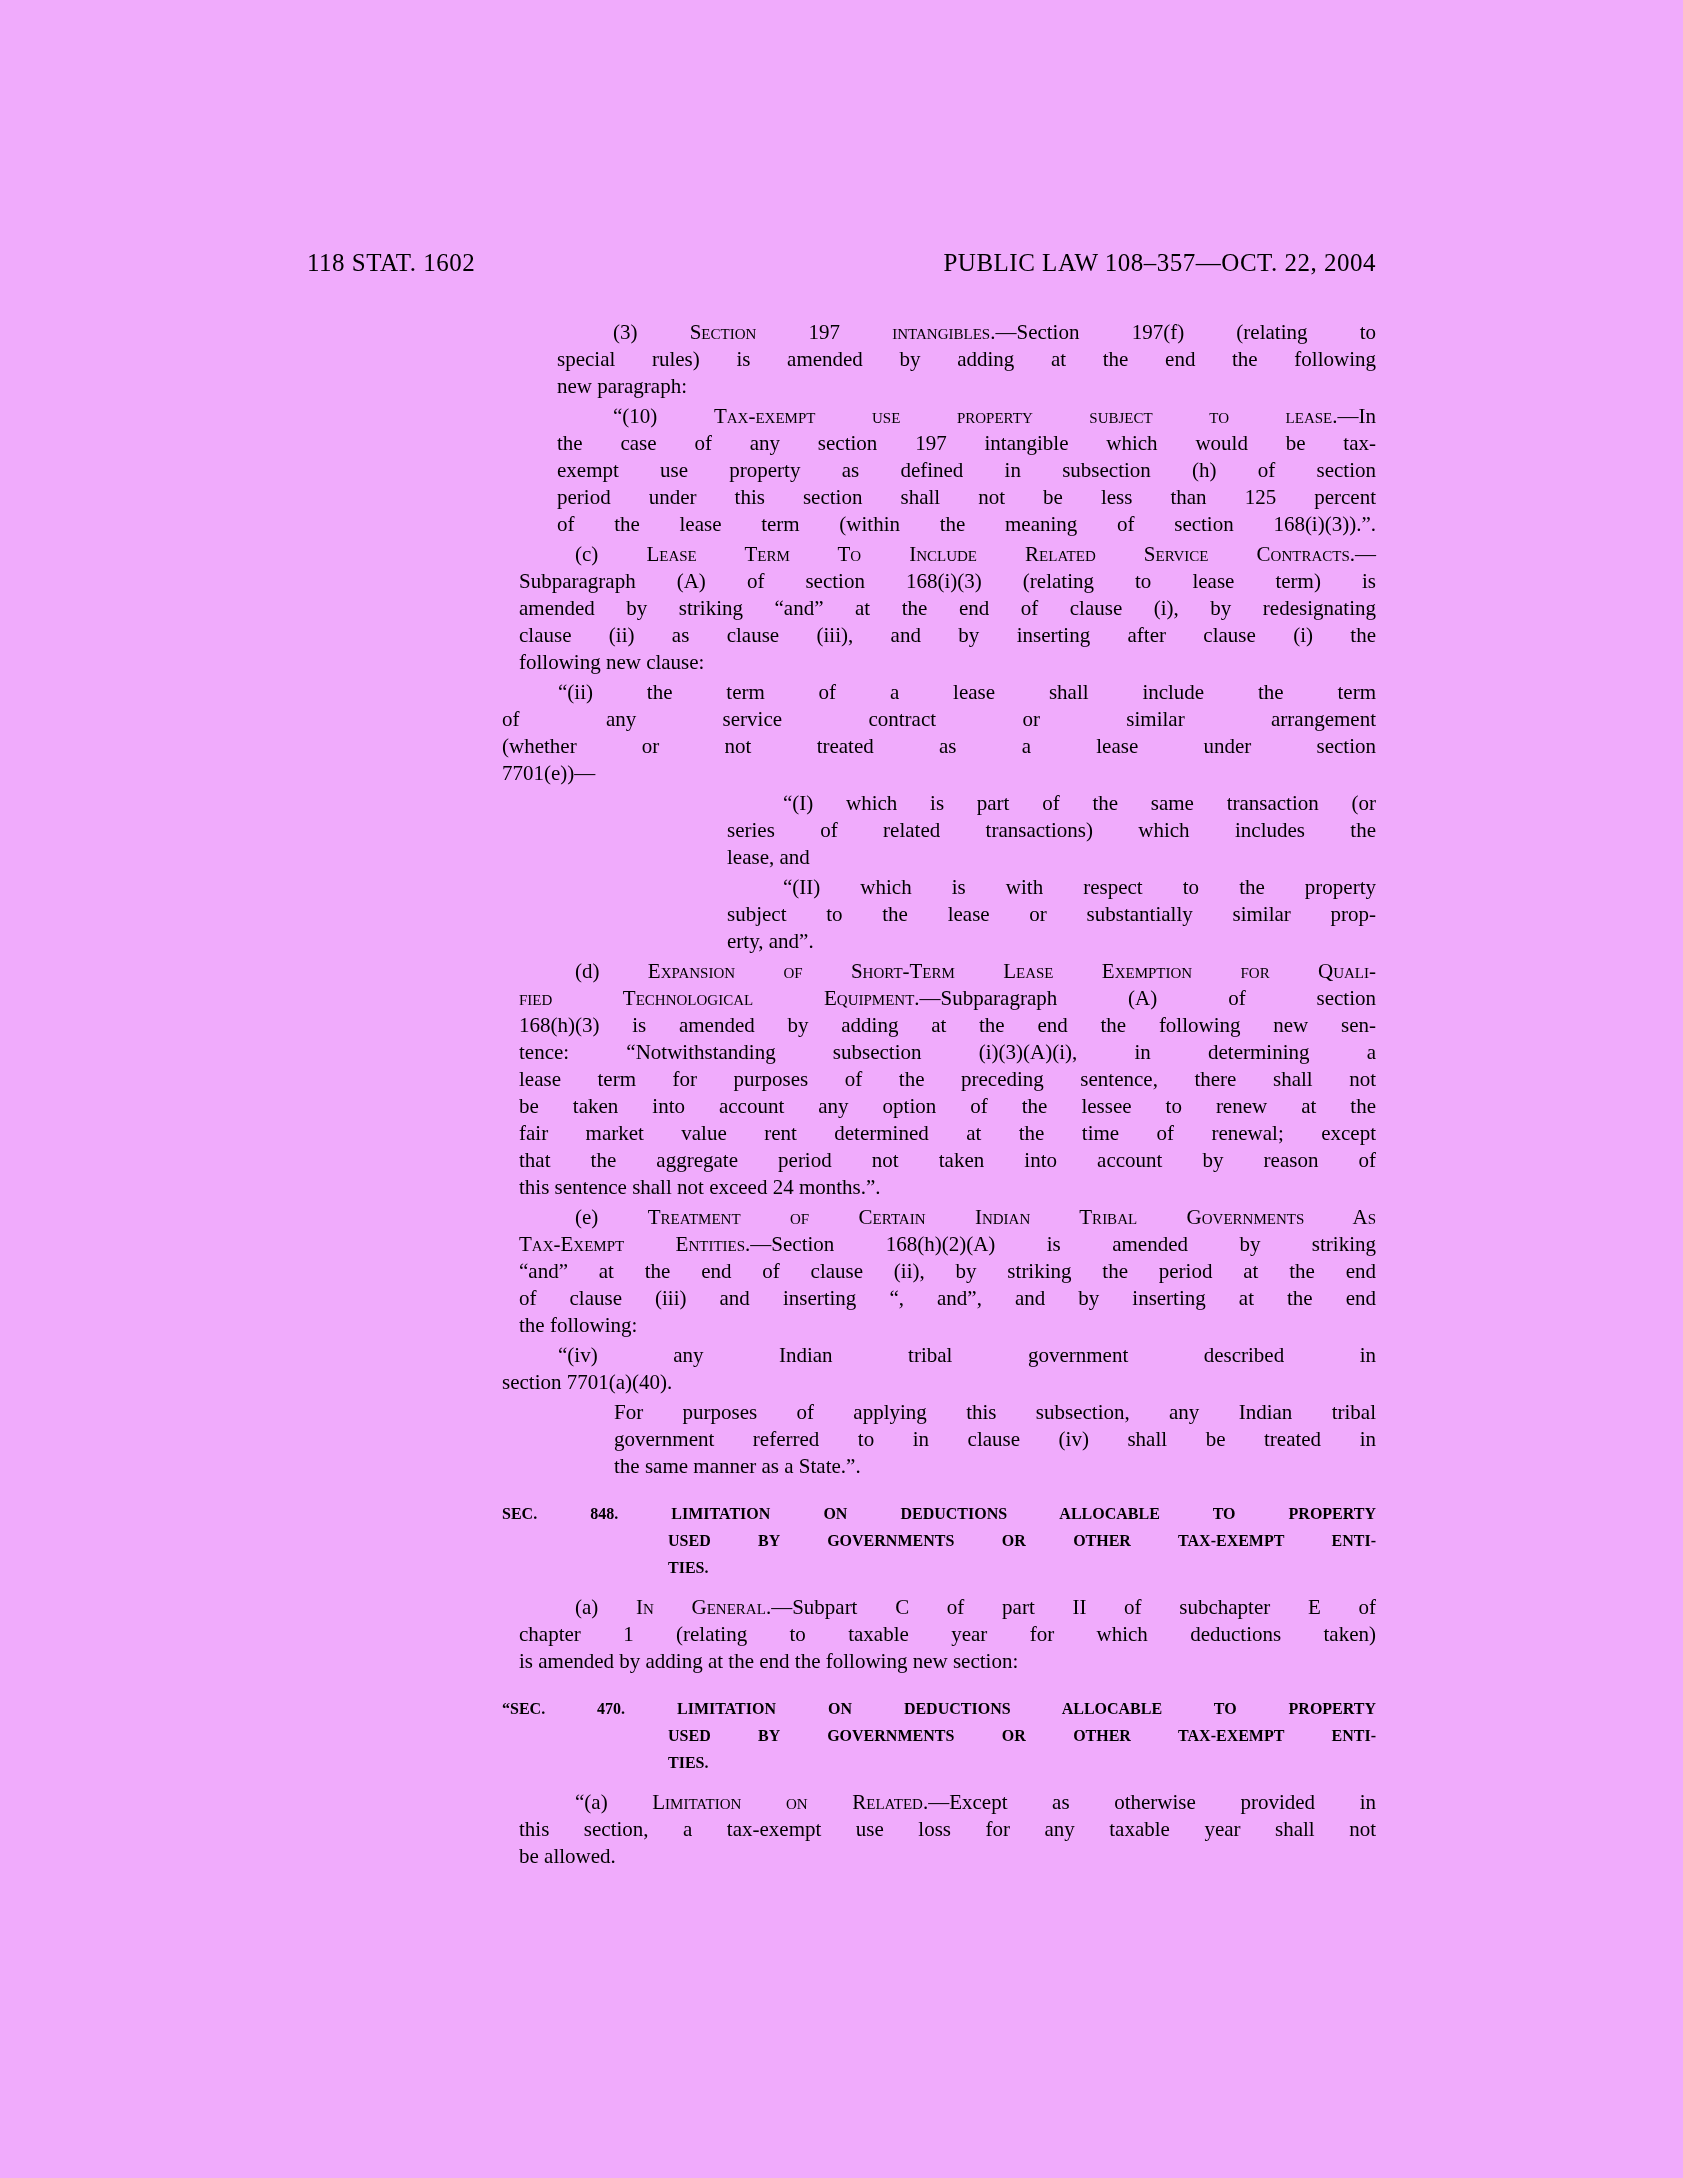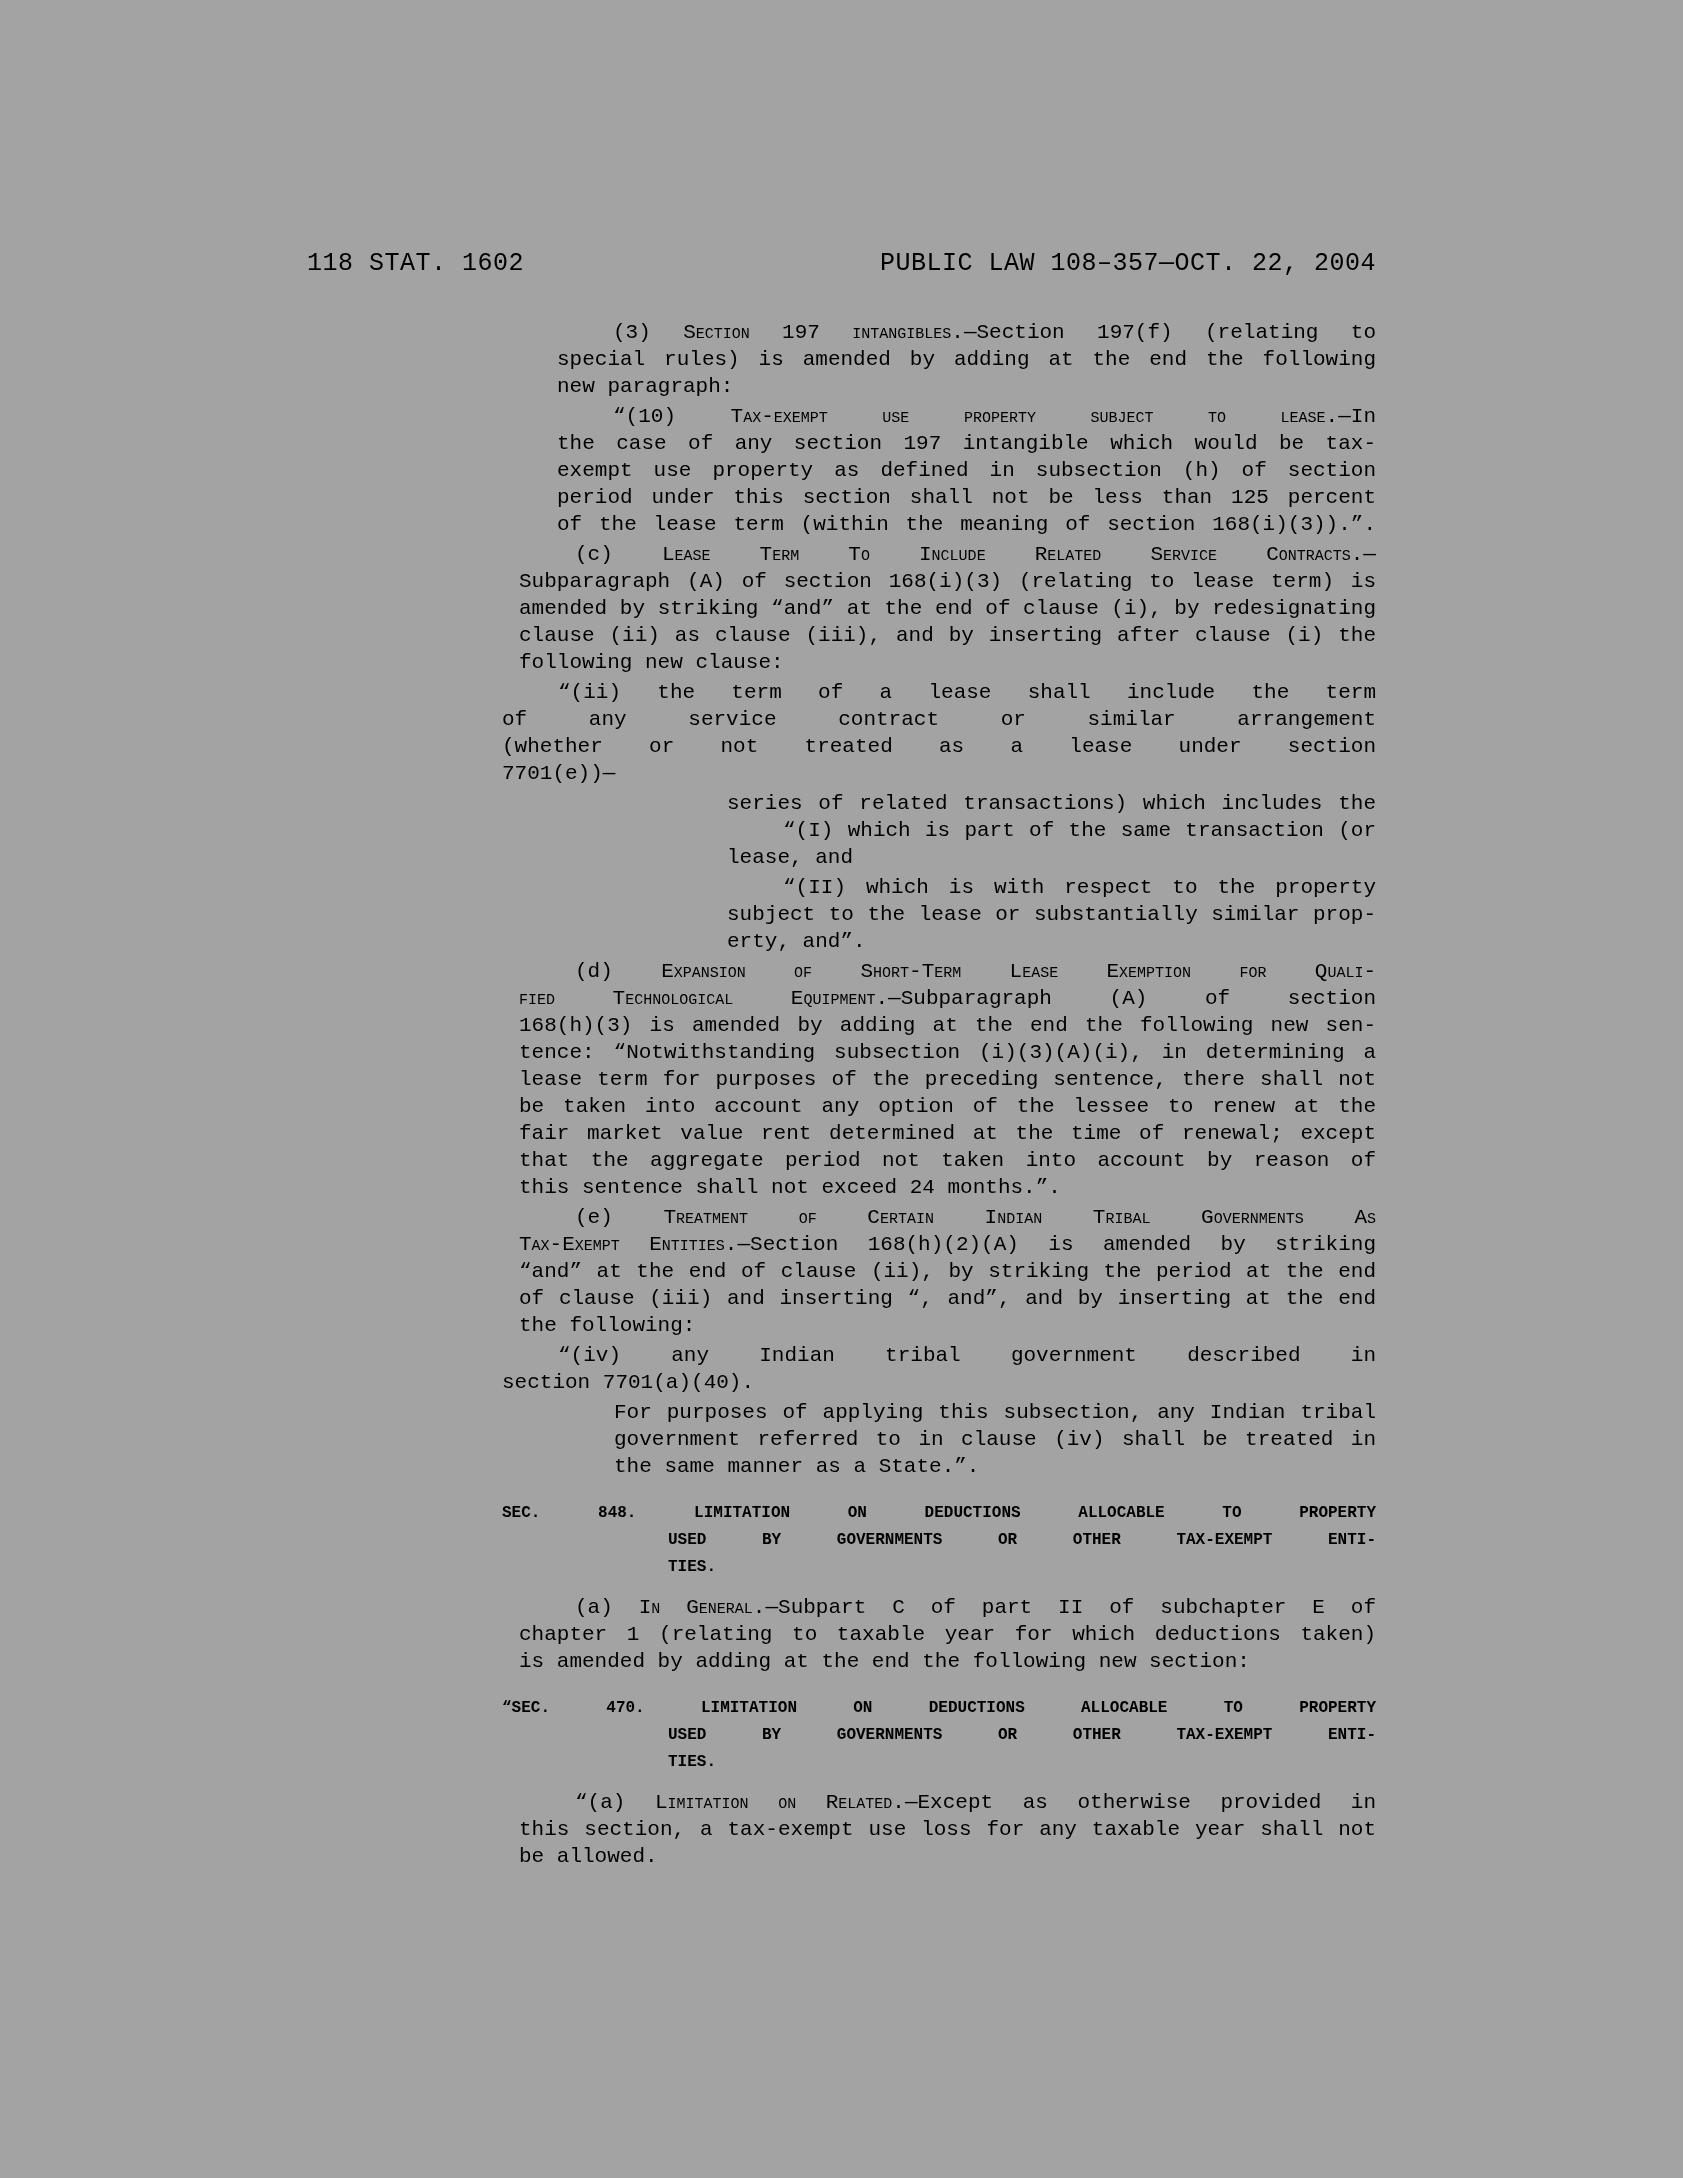--- a/index.html
+++ b/index.html
@@ -1,20 +1,20 @@
 <!DOCTYPE html>
 <html><head>
 <meta charset="utf-8">
 <style>
   html,body { margin:0; padding:0; background:#e8e8e8; }
   #page {
     position:relative;
     width:1683px; height:2178px;
-    background:#a3a3a3;
-    font-family:Liberation Mono, monospace;
+    background:#f0abfc;
+    font-family:Liberation Serif, serif;
     color:#000;
     overflow:hidden;
   }
   .header-stat {
     position:absolute; left:307px; top:249px;
     font-size:25px; letter-spacing:0.5px; white-space:nowrap;
   }
   .header-law {
     position:absolute; left:502px; top:249px; width:874px;
     text-align:right; font-size:25px; letter-spacing:0.5px; white-space:nowrap;
@@ -70,22 +70,22 @@
         <div class="line"><span class="run-n">clause (ii) as clause (iii), and by inserting after clause (i) the</span></div>
         <div class="line end"><span class="run-n">following new clause:</span></div>
       </div>
       <div class="para clause">
         <div class="line first"><span class="run-n">“(ii) the term of a lease shall include the term</span></div>
         <div class="line"><span class="run-n">of any service contract or similar arrangement</span></div>
         <div class="line"><span class="run-n">(whether or not treated as a lease under section</span></div>
         <div class="line end"><span class="run-n">7701(e))—</span></div>
       </div>
       <div class="para subclause">
+        <div class="line first"><span class="run-n">“(I) which is part of the same transaction (or</span></div>
         <div class="line"><span class="run-n">series of related transactions) which includes the</span></div>
-        <div class="line first"><span class="run-n">“(I) which is part of the same transaction (or</span></div>
         <div class="line end"><span class="run-n">lease, and</span></div>
       </div>
       <div class="para subclause">
         <div class="line first"><span class="run-n">“(II) which is with respect to the property</span></div>
         <div class="line"><span class="run-n">subject to the lease or substantially similar prop-</span></div>
         <div class="line end"><span class="run-n">erty, and”.</span></div>
       </div>
       <div class="para subsection">
         <div class="line first"><span class="run-n">(d) </span><span class="run-sc">Expansion of Short-Term Lease Exemption for Quali-</span></div>
         <div class="line"><span class="run-sc">fied Technological Equipment</span><span class="run-n">.—Subparagraph (A) of section</span></div>

